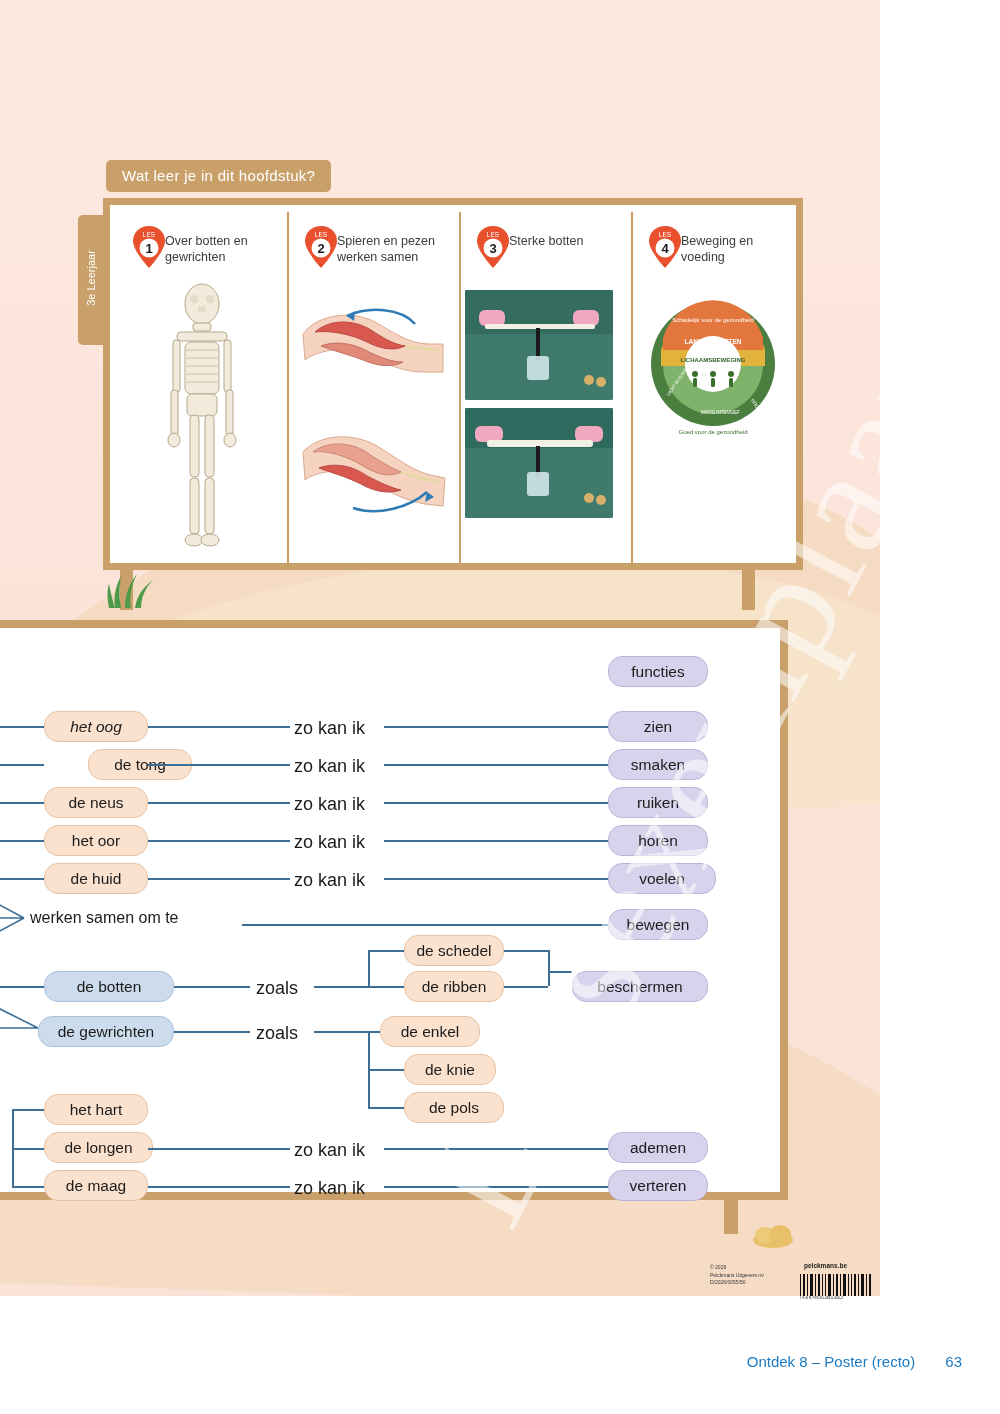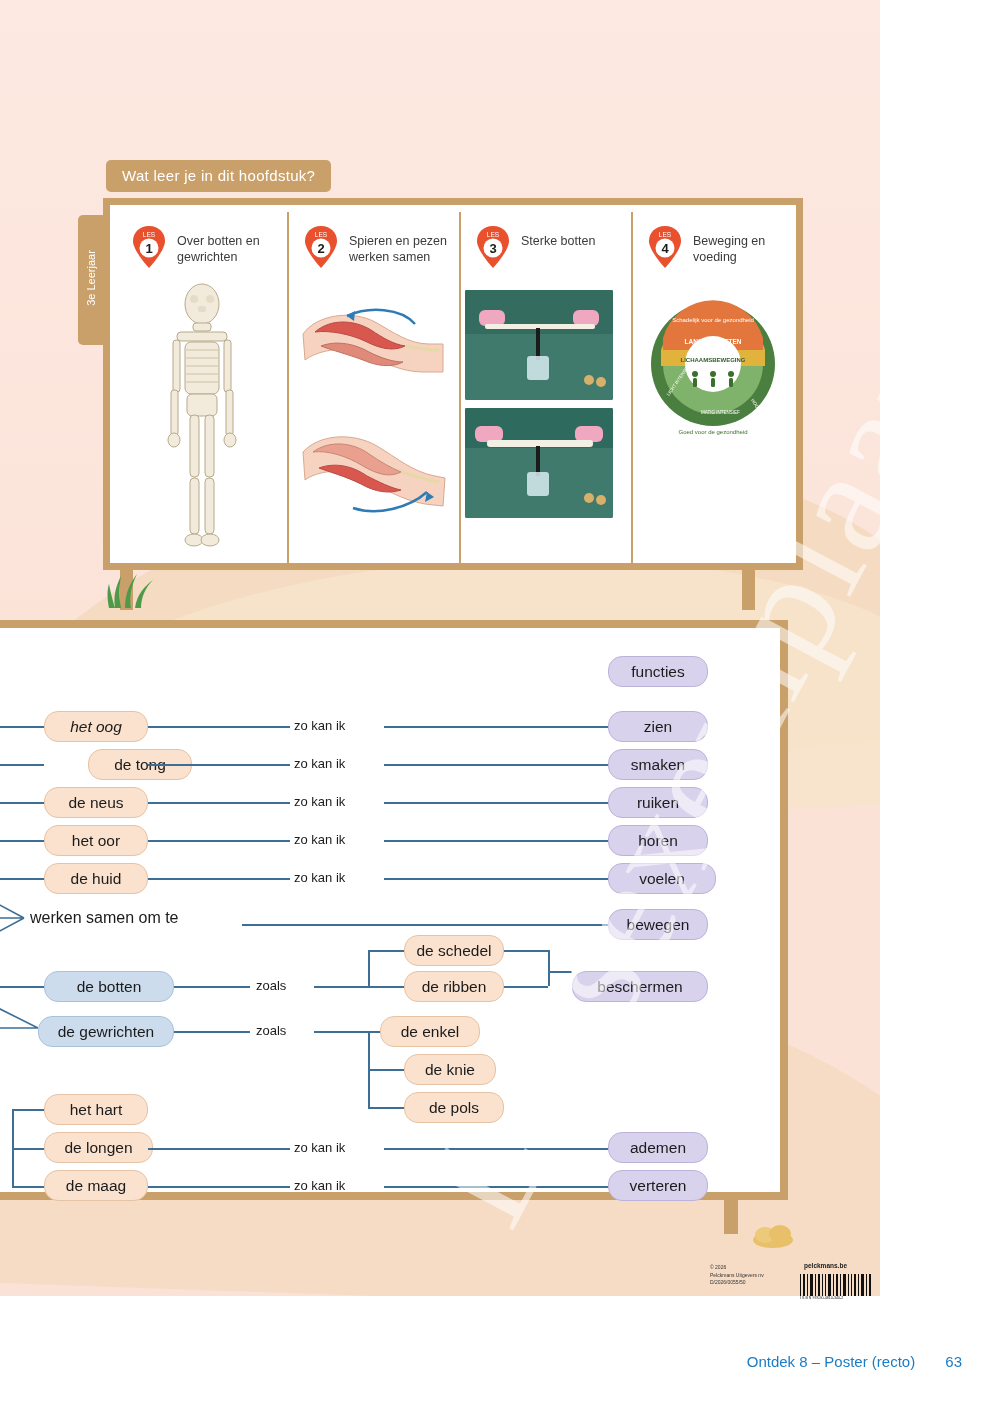--- a/index.html
+++ b/index.html
@@ -82,21 +82,21 @@
   }
   .card{
     flex:1;border-right:2px solid #c9a06a;position:relative;box-sizing:border-box;
     padding:10px 8px 8px 8px;
   }
   .card:last-child{border-right:none;}
   .les-badge{
     position:absolute;left:14px;top:12px;width:36px;height:46px;
   }
   .card-label{
-    position:absolute;left:60px;top:22px;right:6px;
+    position:absolute;left:48px;top:22px;right:6px;
     font-size:12.5px;color:#3b3b3b;line-height:1.25;
   }
 
   
   .skeleton-wrap{position:absolute;left:50%;top:70px;transform:translateX(-50%);}
   .photo{
     background:#2f6f63;border-radius:2px;position:absolute;overflow:hidden;
   }
   .muscle-img{position:absolute;}
 
@@ -115,21 +115,21 @@
   .scheme{position:absolute;left:0;top:0;width:786px;height:564px;}
   .box{
     position:absolute;box-sizing:border-box;border-radius:14px;
     font-size:15.5px;color:#1b1b1b;display:flex;align-items:center;justify-content:center;
     height:31px;white-space:nowrap;
   }
   .box.peach{background:#fbe2cf;border:1px solid #e6c3a5;}
   .box.purple{background:#d9d2ec;border:1px solid #bdb3da;}
   .box.blue{background:#ccdced;border:1px solid #a9c2dc;}
   .plain{
-    position:absolute;font-size:13px;color:#1b1b1b;white-space:nowrap;
+    position:absolute;font-size:18px;color:#1b1b1b;white-space:nowrap;
   }
   .line{position:absolute;background:#3d6f96;height:1.6px;}
   .vline{position:absolute;background:#3d6f96;width:1.6px;}
 
   
   .colophon{
     position:absolute;left:700px;top:1258px;width:180px;height:52px;z-index:6;
     font-size:5px;color:#333;
   }
   .colophon .left{position:absolute;left:10px;top:6px;line-height:1.5;}

